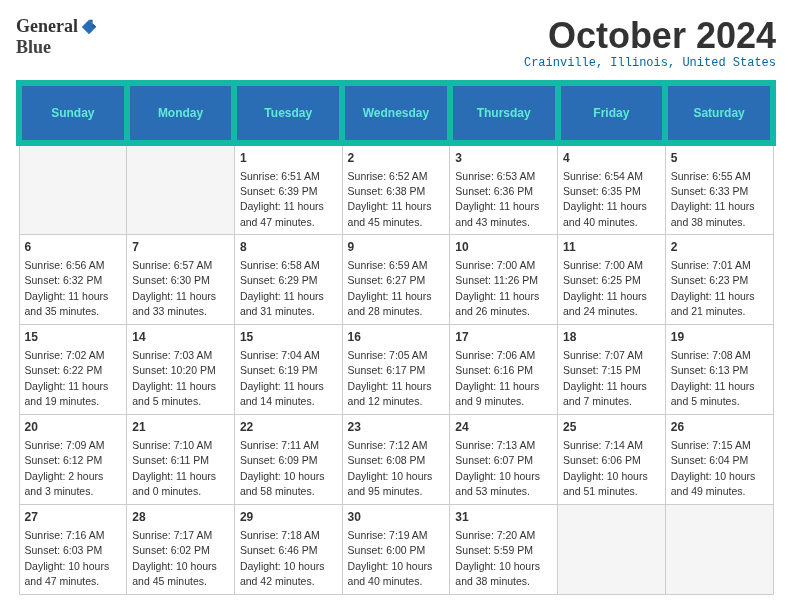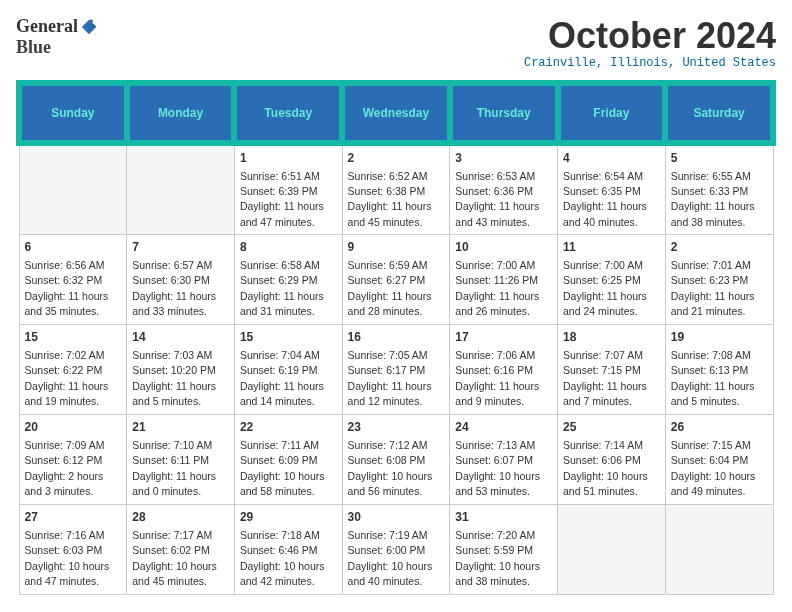--- a/index.html
+++ b/index.html
@@ -153,21 +153,21 @@
         <td><span class="day-number">15</span><span>Sunrise: 7:04 AM</span><br><span>Sunset: 6:19 PM</span><br><span>Daylight: 11 hours and 14 minutes.</span></td>
         <td><span class="day-number">16</span><span>Sunrise: 7:05 AM</span><br><span>Sunset: 6:17 PM</span><br><span>Daylight: 11 hours and 12 minutes.</span></td>
         <td><span class="day-number">17</span><span>Sunrise: 7:06 AM</span><br><span>Sunset: 6:16 PM</span><br><span>Daylight: 11 hours and 9 minutes.</span></td>
         <td><span class="day-number">18</span><span>Sunrise: 7:07 AM</span><br><span>Sunset: 7:15 PM</span><br><span>Daylight: 11 hours and 7 minutes.</span></td>
         <td><span class="day-number">19</span><span>Sunrise: 7:08 AM</span><br><span>Sunset: 6:13 PM</span><br><span>Daylight: 11 hours and 5 minutes.</span></td>
       </tr>
       <tr class="shaded">
         <td><span class="day-number">20</span><span>Sunrise: 7:09 AM</span><br><span>Sunset: 6:12 PM</span><br><span>Daylight: 2 hours and 3 minutes.</span></td>
         <td><span class="day-number">21</span><span>Sunrise: 7:10 AM</span><br><span>Sunset: 6:11 PM</span><br><span>Daylight: 11 hours and 0 minutes.</span></td>
         <td><span class="day-number">22</span><span>Sunrise: 7:11 AM</span><br><span>Sunset: 6:09 PM</span><br><span>Daylight: 10 hours and 58 minutes.</span></td>
-        <td><span class="day-number">23</span><span>Sunrise: 7:12 AM</span><br><span>Sunset: 6:08 PM</span><br><span>Daylight: 10 hours and 56 minutes.</span></td>
+        <td><span class="day-number">23</span><span>Sunrise: 7:12 AM</span><br><span>Sunset: 6:08 PM</span><br><span>Daylight: 10 hours and 95 minutes.</span></td>
         <td><span class="day-number">24</span><span>Sunrise: 7:13 AM</span><br><span>Sunset: 6:07 PM</span><br><span>Daylight: 10 hours and 53 minutes.</span></td>
         <td><span class="day-number">25</span><span>Sunrise: 7:14 AM</span><br><span>Sunset: 6:06 PM</span><br><span>Daylight: 10 hours and 51 minutes.</span></td>
         <td><span class="day-number">26</span><span>Sunrise: 7:15 AM</span><br><span>Sunset: 6:04 PM</span><br><span>Daylight: 10 hours and 49 minutes.</span></td>
       </tr>
       <tr>
         <td><span class="day-number">27</span><span>Sunrise: 7:16 AM</span><br><span>Sunset: 6:03 PM</span><br><span>Daylight: 10 hours and 47 minutes.</span></td>
         <td><span class="day-number">28</span><span>Sunrise: 7:17 AM</span><br><span>Sunset: 6:02 PM</span><br><span>Daylight: 10 hours and 45 minutes.</span></td>
         <td><span class="day-number">29</span><span>Sunrise: 7:18 AM</span><br><span>Sunset: 6:46 PM</span><br><span>Daylight: 10 hours and 42 minutes.</span></td>
         <td><span class="day-number">30</span><span>Sunrise: 7:19 AM</span><br><span>Sunset: 6:00 PM</span><br><span>Daylight: 10 hours and 40 minutes.</span></td>
         <td><span class="day-number">31</span><span>Sunrise: 7:20 AM</span><br><span>Sunset: 5:59 PM</span><br><span>Daylight: 10 hours and 38 minutes.</span></td>

